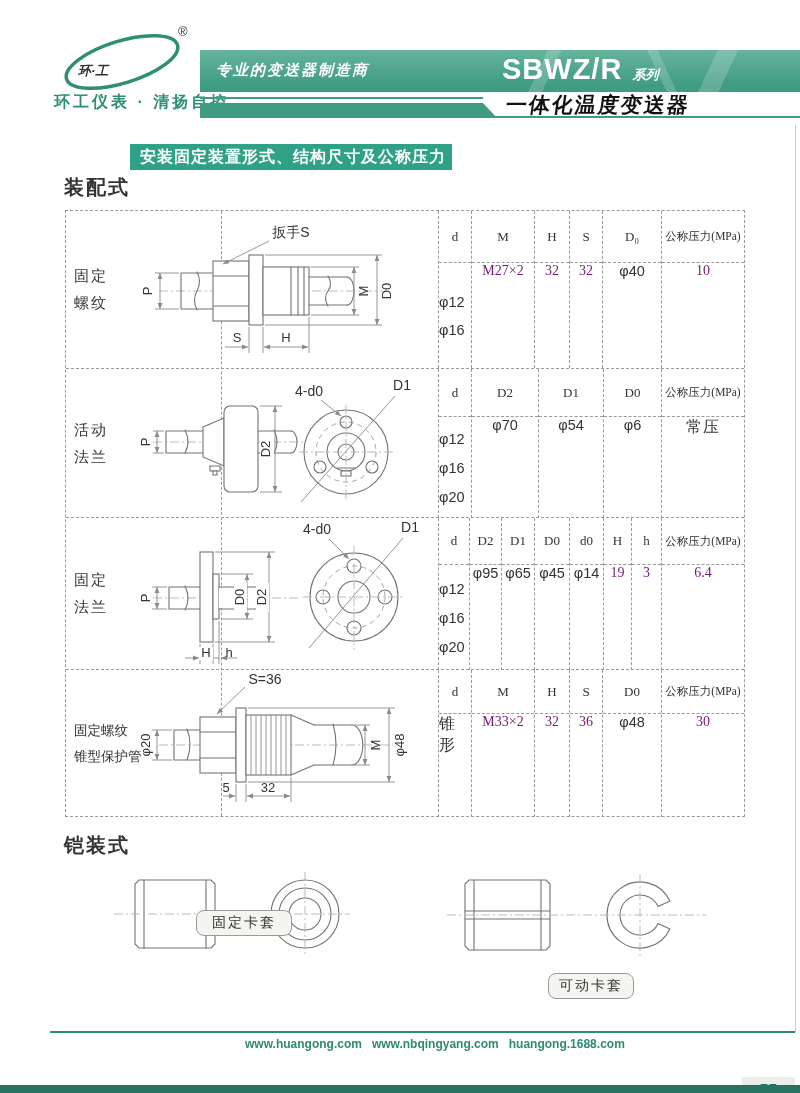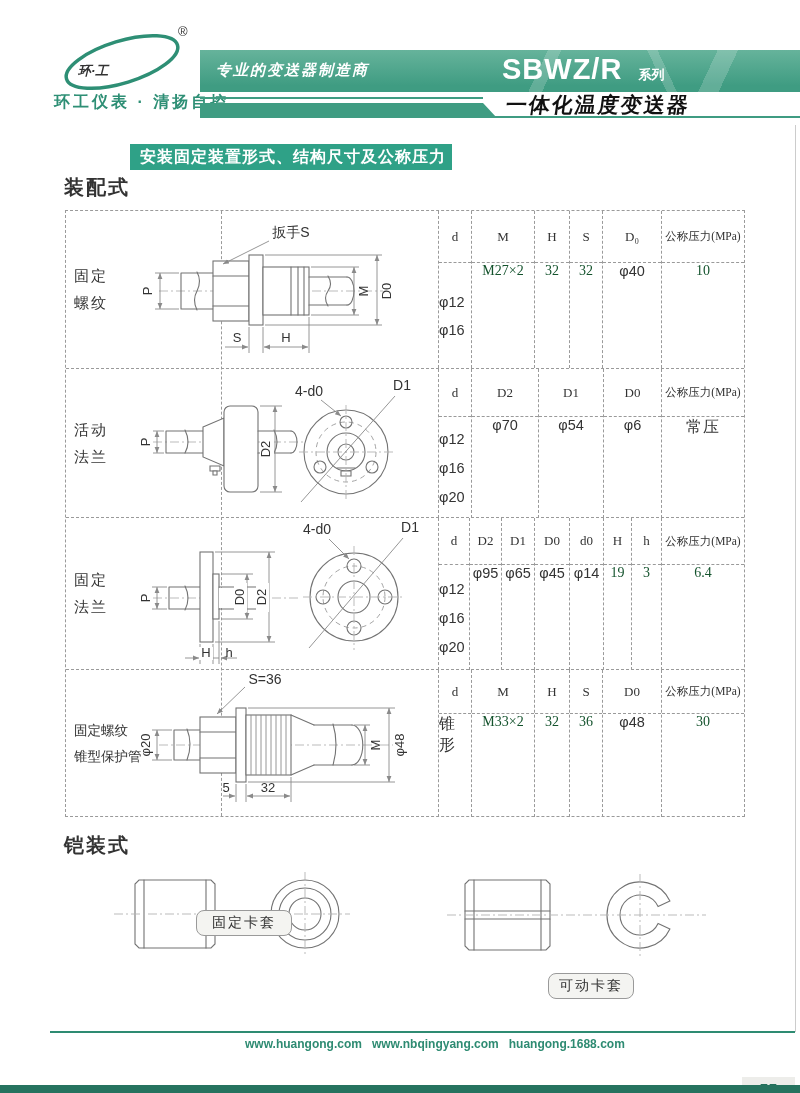--- a/index.html
+++ b/index.html
@@ -13,21 +13,21 @@
           background:linear-gradient(180deg,#66b39b 0%,#3f9c82 85%);}
   .banner .circuit{position:absolute;right:0;top:0;width:320px;height:42px;opacity:.18;
      background:
        linear-gradient(115deg,transparent 20%,#fff 20%,#fff 24%,transparent 24%),
        linear-gradient(65deg,transparent 55%,#fff 55%,#fff 58%,transparent 58%),
        linear-gradient(115deg,transparent 70%,#fff 70%,#fff 76%,transparent 76%);}
   .tagline{position:absolute;left:16px;top:11px;font-size:15px;font-style:italic;font-weight:bold;
            color:#fff;letter-spacing:2px;}
   .series-wrap{position:absolute;left:302px;top:3px;display:flex;align-items:baseline;color:#fff;}
   .series{font-size:29px;font-weight:bold;letter-spacing:1px;}
-  .series-suffix{font-size:13px;font-weight:bold;margin-left:16px;}
+  .series-suffix{font-size:13px;font-style:italic;font-weight:bold;margin-left:10px;}
   .thinline{position:absolute;left:200px;top:97px;width:283px;height:2px;background:#3f9c82;}
   .thickbar{position:absolute;left:200px;top:103px;width:297px;height:15px;background:#3f9c82;
             clip-path:polygon(0 0,calc(100% - 14px) 0,100% 100%,0 100%);}
   .product-title{position:absolute;left:506px;top:91px;font-size:21px;font-weight:bold;color:#111;
                  letter-spacing:2px;transform:skewX(-8deg);}
   .underline{position:absolute;left:492px;top:116px;width:308px;height:2px;background:#3f9c82;}
 
   
   .section-bar{position:absolute;left:90px;top:144px;width:322px;height:26px;background:#2FA187;
                color:#fff;font-size:16px;font-weight:bold;line-height:26px;padding-left:10px;
@@ -44,21 +44,21 @@
   .rlabel div{margin:8px 0;}
   .rlabel.small{font-size:13.5px;letter-spacing:0;}
   .draw{position:absolute;left:75px;top:0;z-index:2;}
   .dcol{position:absolute;top:0;bottom:0;border-left:1px dashed #9a9a9a;display:flex;flex-direction:column;box-sizing:border-box;}
   .dhead{height:var(--hh);border-bottom:1px dashed #9a9a9a;display:flex;align-items:center;justify-content:center;
          font-family:"Liberation Serif",serif;font-size:13px;color:#333;box-sizing:border-box;}
   .dhead.cjk{font-size:11.5px;}
   .dval{flex:1;display:flex;align-items:flex-start;justify-content:center;color:#333;}
   .stack{flex-direction:column;gap:12px;}
   .vphi{font-size:14.5px;color:#333;}
-  .vnum{font-family:"Liberation Serif",serif;font-size:14px;color:#14532d;}
+  .vnum{font-family:"Liberation Serif",serif;font-size:14px;color:#701a75;}
   .vcn{font-size:16px;letter-spacing:1px;color:#333;}
 
   
   .ol{stroke:#737373;stroke-width:1.1;fill:none;stroke-linecap:round;}
   .wf{stroke:#737373;stroke-width:1.1;fill:#fff;}
   .cl{stroke:#b3b3b3;stroke-width:.9;fill:none;stroke-dasharray:9 3 2 3;}
   .dl{stroke:#8a8a8a;stroke-width:.9;fill:none;}
   .dla{stroke:#8a8a8a;stroke-width:.9;fill:none;marker-start:url(#ar);marker-end:url(#ar);}
   .dle{stroke:#8a8a8a;stroke-width:.9;fill:none;marker-end:url(#ar);}
   .dsh{stroke:#9a9a9a;stroke-width:.9;fill:none;stroke-dasharray:5 4;}

